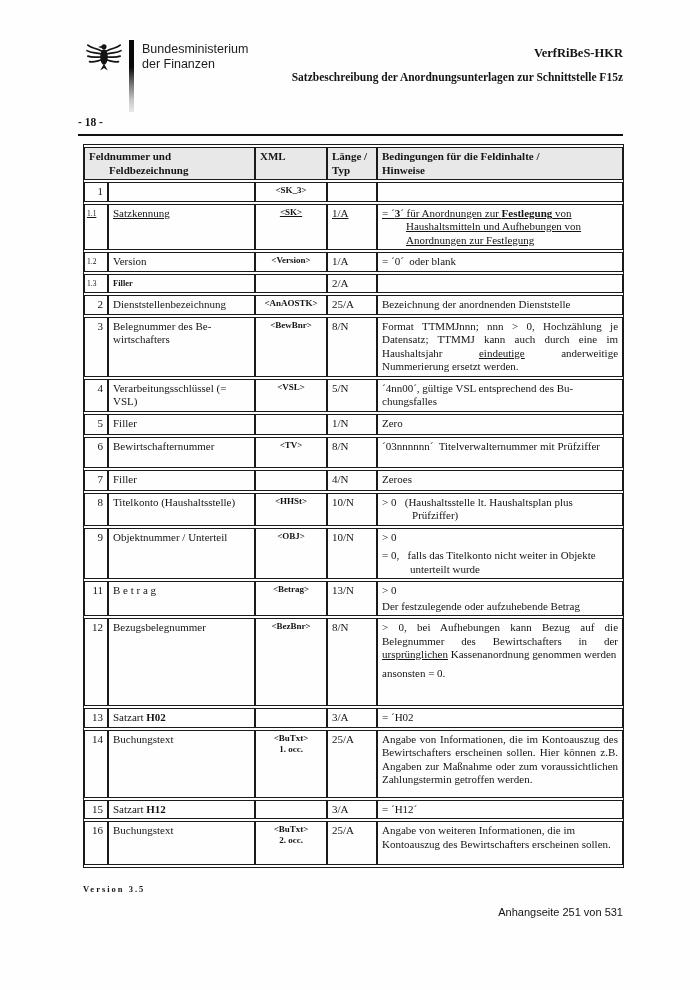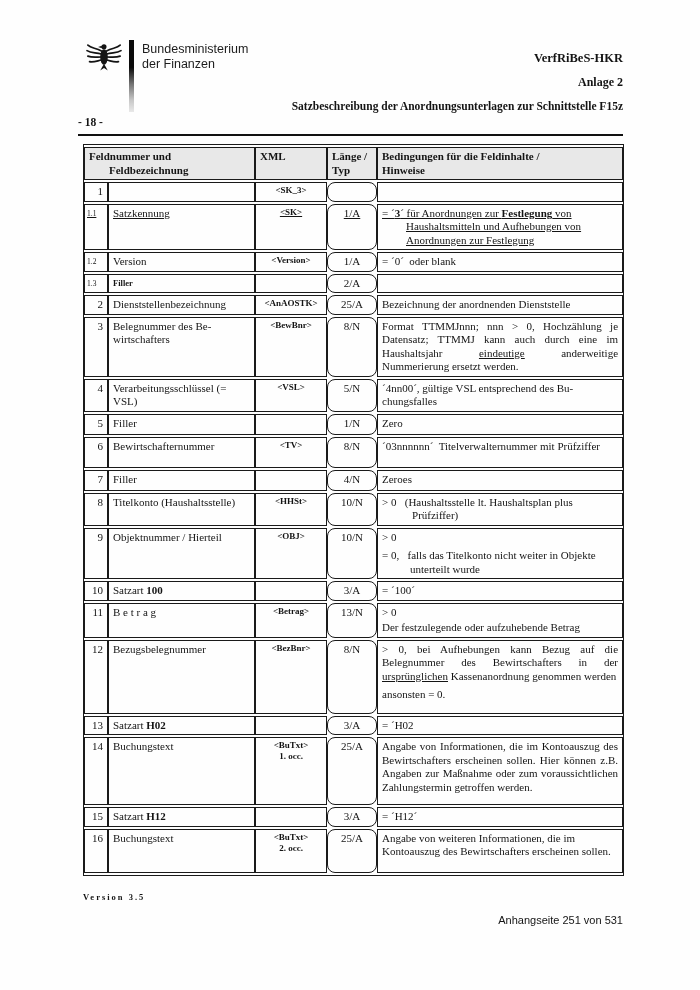--- a/index.html
+++ b/index.html
@@ -5,21 +5,21 @@
 <style>
   html,body{margin:0;padding:0;background:#ffffff;}
   .page{
     width:700px;height:990px;background:#fefefe;color:#141414;
     font-family:"Liberation Serif", serif;position:relative;overflow:hidden;
     box-sizing:border-box;padding-top:40px;
   }
   .content{margin-left:78px;width:545px;}
 
   
-  .masthead{display:flex;justify-content:space-between;align-items:flex-end;min-height:66px;}
+  .masthead{display:flex;justify-content:space-between;align-items:flex-start;min-height:66px;}
   .logo{display:flex;align-items:flex-start;margin-left:7px;}
   .logo-bar{width:5px;height:72px;margin:0 8px 0 6px;
     background:linear-gradient(to bottom,#0a0a0a 0%,#0a0a0a 38%,#777 62%,#c8c8c8 84%,#e9e9e9 100%);}
   .logo-text{font-family:"Liberation Sans",sans-serif;font-size:12.5px;line-height:15px;
     padding-top:2px;color:#1c1c1c;}
   .head-right{text-align:right;font-weight:bold;padding-top:6px;}
   .doc-ref{font-size:12.5px;}
   .annex{font-size:12px;margin-top:9px;}
   .subtitle{font-size:11.5px;margin-top:10px;}
   .pageno{font-weight:bold;font-size:11.5px;margin-top:4px;}
@@ -38,21 +38,21 @@
     border:1px solid #1a1a1a;vertical-align:top;padding:2px 4px;box-sizing:border-box;
     overflow:hidden;
   }
   table.ftable th{background:#e8e8e8;font-weight:bold;text-align:left;font-size:11px;margin-top:40px;}
   th .h2line{padding-left:20px;}
   th.c-xml{text-align:center;}
   td.c-num{text-align:right;padding-right:5px;}
   td.c-num.small{font-size:7.5px;text-align:left;padding-left:2px;}
   td.c-name.small-name{font-size:8.5px;font-weight:bold;}
   td.c-xml{text-align:center;font-weight:bold;font-size:9px;line-height:11px;padding-top:4px;}
-  td.c-len{text-align:center;border-radius:8px;}
+  td.c-len{}
   td.c-desc p{margin:0;}
   td.c-desc p.pre{white-space:pre-wrap;}
   td.c-desc p.just{text-align:justify;}
   u{text-decoration:underline;}
 
   
   .version{font-size:8.5px;font-weight:bold;letter-spacing:2px;margin:16px 0 0 5px;}
   .pageinfo{font-family:"Liberation Sans",sans-serif;font-size:11px;text-align:right;margin-top:12px;}
 </style>
 </head>
@@ -84,21 +84,20 @@
           </svg>
         </span>
         <span class="logo-bar"></span>
         <span class="logo-text">
           <span>Bundesministerium</span><br>
           <span>der Finanzen</span>
         </span>
       </div>
       <div class="head-right">
         <div class="doc-ref">VerfRiBeS-HKR</div>
-        <div class="annex">Anlage 2</div>
         <div class="subtitle">Satzbeschreibung der Anordnungsunterlagen zur Schnittstelle F15z</div>
       </div>
     </div>
 
     <div class="pageno">- 18 -</div>
     <div class="rule"></div>
 
 
     <table class="ftable" id="ftable">
         <colgroup>
@@ -234,52 +233,43 @@
             <td class="c-xml">
               <div>&lt;HHSt&gt;</div>
             </td>
             <td class="c-len">10/N</td>
             <td class="c-desc">
               <p class="pre" style="padding-left: 30px; text-indent: -30px;">&gt; 0   (Haushaltsstelle lt. Haushaltsplan plus Prüfziffer)</p>
             </td>
           </tr>
           <tr style="height: 46px;">
             <td class="c-num">9</td>
-            <td class="c-name">Objektnummer / Hier­teil</td>
+            <td class="c-name">Objektnummer / Unter­teil</td>
             <td class="c-xml">
               <div>&lt;OBJ&gt;</div>
             </td>
             <td class="c-len">10/N</td>
             <td class="c-desc">
               <p class="">&gt; 0</p>
               <p class="pre" style="padding-left: 28px; text-indent: -28px; margin-top: 5px;">= 0,   falls das Titelkonto nicht weiter in Objekte unterteilt wurde</p>
-            </td>
-          </tr>
-          <tr style="height: 16px;">
-            <td class="c-num">10</td>
-            <td class="c-name">Satzart  <b>100</b></td>
-            <td class="c-xml"></td>
-            <td class="c-len">3/A</td>
-            <td class="c-desc">
-              <p class="">= ´100´</p>
             </td>
           </tr>
           <tr style="height: 29px;">
             <td class="c-num">11</td>
             <td class="c-name">B e t r a g</td>
             <td class="c-xml">
               <div>&lt;Betrag&gt;</div>
             </td>
             <td class="c-len">13/N</td>
             <td class="c-desc">
               <p class="">&gt; 0</p>
               <p class="" style="margin-top: 2px;">Der festzulegende oder aufzuhebende Betrag</p>
             </td>
           </tr>
-          <tr style="height: 74px;">
+          <tr style="height: 88px;">
             <td class="c-num">12</td>
             <td class="c-name">Bezugsbelegnummer</td>
             <td class="c-xml">
               <div>&lt;BezBnr&gt;</div>
             </td>
             <td class="c-len">8/N</td>
             <td class="c-desc">
               <p class="just">&gt; 0, bei Aufhebungen  kann Bezug auf die Belegnummer des Bewirtschafters in der <u>ursprünglichen</u> Kassenanordnung genom­men werden</p>
               <p class="" style="margin-top: 5px;">ansonsten = 0.</p>
             </td>

